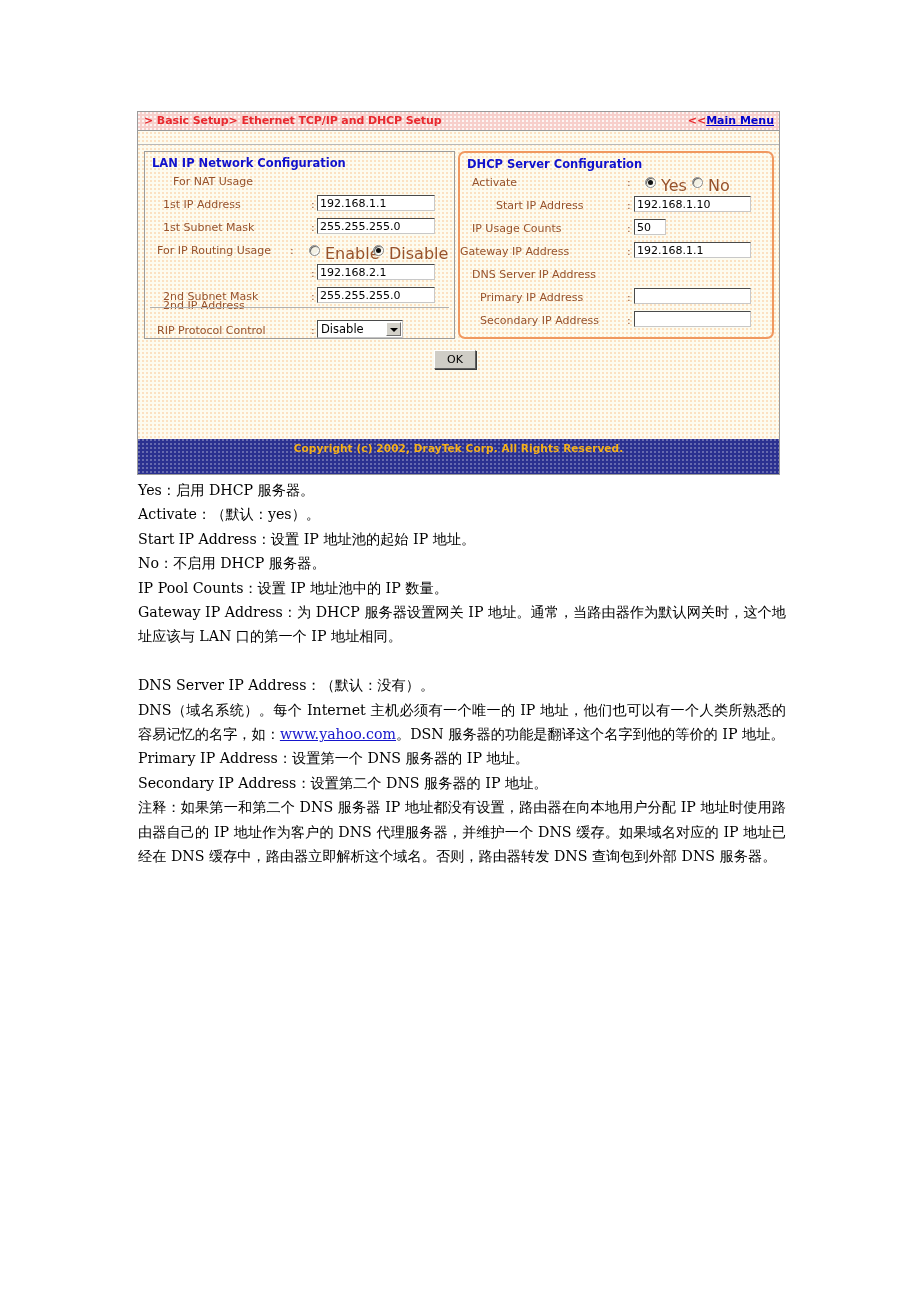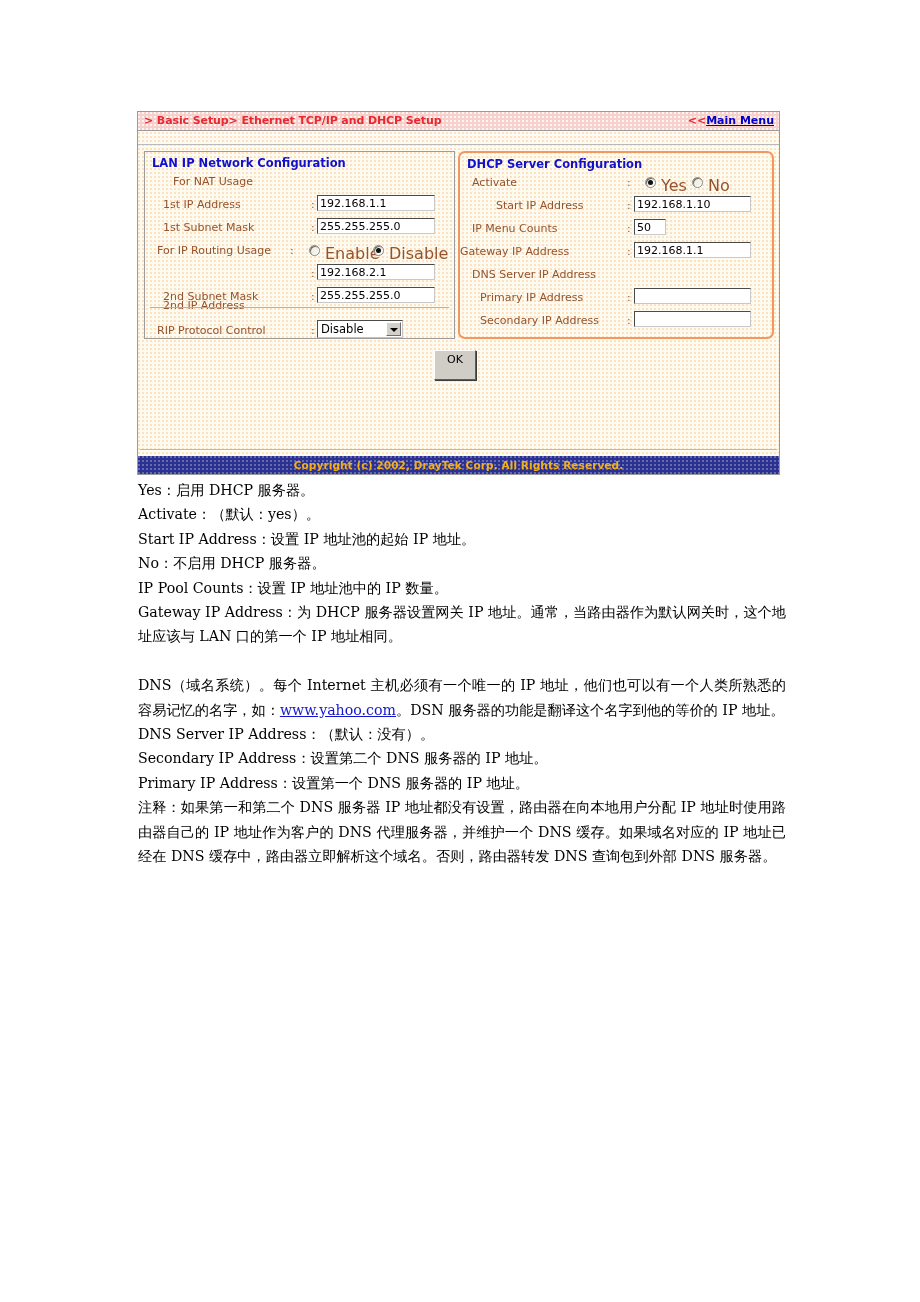--- a/index.html
+++ b/index.html
@@ -223,21 +223,21 @@
   
   .okzone {
     position: relative;
     height: 85px;
   }
   #ok-button {
     position: absolute;
     left: 296px;
     top: 10px;
     width: 42px;
-    height: 30px;
+    height: 19px;
     background: #cfcdc6;
     border: 1px solid #ffffff;
     border-right-color: #5d5d5d;
     border-bottom-color: #5d5d5d;
     box-shadow: 1px 1px 0 #3c3c3c;
     font-size: 11px;
     font-family: "DejaVu Sans", "Liberation Sans", sans-serif;
     color: #000;
     text-align: center;
     line-height: 18px;
@@ -249,21 +249,21 @@
     left: 2px;
     right: 2px;
     bottom: 24px;
     border-top: 1px solid #b9b9b9;
   }
   #copyright-bar {
     position: absolute;
     left: 0;
     right: 0;
     bottom: 0;
-    height: 18px;
+    height: 35px;
     background: #2b3190;
     background-image:
       radial-gradient(circle at 1px 1px, rgba(255,255,255,0.30) 0.7px, transparent 0.8px);
     background-size: 4px 4px;
     color: #f5b018;
     font-size: 10.5px;
     font-weight: bold;
     text-align: center;
     line-height: 18px;
     letter-spacing: 0.1px;
@@ -372,21 +372,21 @@
         <span class="radio-label" style="left:248px;">No</span>
       </div>
 
       <div class="frow">
         <span class="flabel" style="left:12px;padding-left:24px;">Start IP Address</span>
         <span class="fcolon" style="left:167px;">:</span>
         <span class="ffield" style="left:174px;width:117px;">192.168.1.10</span>
       </div>
 
       <div class="frow">
-        <span class="flabel" style="left:12px;">IP Menu Counts</span>
+        <span class="flabel" style="left:12px;">IP Usage Counts</span>
         <span class="fcolon" style="left:167px;">:</span>
         <span class="ffield" style="left:174px;width:32px;">50</span>
       </div>
 
       <div class="frow">
         <span class="flabel" style="left:0;">Gateway IP Address</span>
         <span class="fcolon" style="left:167px;">:</span>
         <span class="ffield" style="left:174px;width:117px;">192.168.1.1</span>
       </div>
 
@@ -417,18 +417,18 @@
 </div>
 
 <div id="doc-text">
   <p>Yes：启用 DHCP 服务器。</p>
   <p>Activate：（默认：yes）。</p>
   <p>Start IP Address：设置 IP 地址池的起始 IP 地址。</p>
   <p>No：不启用 DHCP 服务器。</p>
   <p>IP Pool Counts：设置 IP 地址池中的 IP 数量。</p>
   <p>Gateway IP Address：为 DHCP 服务器设置网关 IP 地址。通常，当路由器作为默认网关时，这个地址应该与 LAN 口的第一个 IP 地址相同。</p>
   <div class="blank-line"></div>
+  <p>DNS Server IP Address：（默认：没有）。</p>
   <p><span>DNS（域名系统）。每个 Internet 主机必须有一个唯一的 IP 地址，他们也可以有一个人类所熟悉的容易记忆的名字，如：</span><a class="doclink" href="#">www.yahoo.com</a><span>。DSN 服务器的功能是翻译这个名字到他的等价的 IP 地址。</span></p>
-  <p>DNS Server IP Address：（默认：没有）。</p>
+  <p>Primary IP Address：设置第一个 DNS 服务器的 IP 地址。</p>
   <p>Secondary IP Address：设置第二个 DNS 服务器的 IP 地址。</p>
-  <p>Primary IP Address：设置第一个 DNS 服务器的 IP 地址。</p>
   <p>注释：如果第一和第二个 DNS 服务器 IP 地址都没有设置，路由器在向本地用户分配 IP 地址时使用路由器自己的 IP 地址作为客户的 DNS 代理服务器，并维护一个 DNS 缓存。如果域名对应的 IP 地址已经在 DNS 缓存中，路由器立即解析这个域名。否则，路由器转发 DNS 查询包到外部 DNS 服务器。</p>
 </div>
 
 </body></html>

